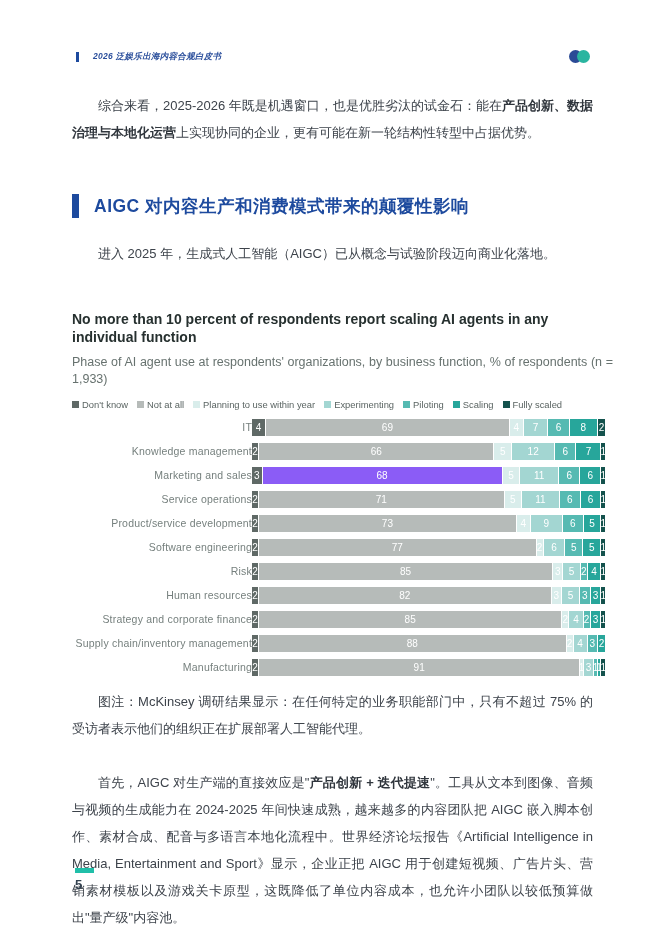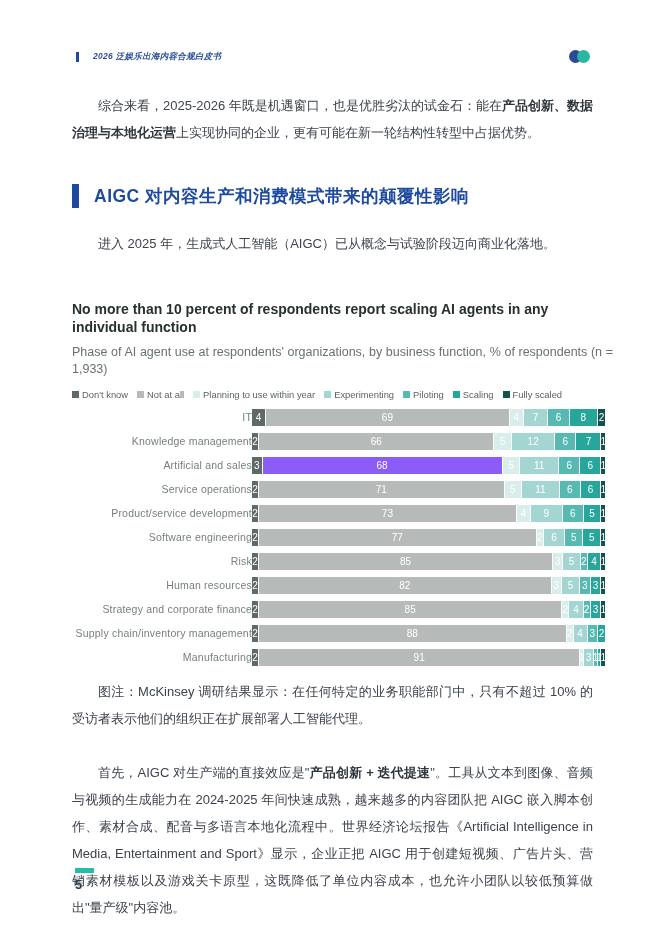--- a/index.html
+++ b/index.html
@@ -20,21 +20,21 @@
   .logo{position:relative;width:26px;height:13px;}
   .logo .c1{position:absolute;left:0;top:0;width:13px;height:13px;border-radius:50%;background:#2b4a96;}
   .logo .c2{position:absolute;left:8px;top:0;width:13px;height:13px;border-radius:50%;background:#2ab5a0;}
   .content{padding:0 72px;}
   .para{
     margin:0;font-size:13px;line-height:27px;color:#3d434b;
     text-indent:2em;text-align:justify;
   }
   .para b{color:#30363d;}
   .intro{padding-top:92px;}
-  .section-head{display:flex;align-items:center;margin-top:38px;}
+  .section-head{display:flex;align-items:center;margin-top:48px;}
   .section-bar{width:7px;height:24px;background:#1d4a9e;margin-right:15px;flex:none;}
   .section-title{margin:0;font-size:17.5px;font-weight:bold;color:#1d4a9e;letter-spacing:.5px;}
   .lead{margin-top:22px;}
   
   .chart{margin-top:44px;width:541px;}
   .chart-title{
     font-size:14px;font-weight:bold;color:#26302f;line-height:1.28;max-width:545px;
   }
   .chart-subtitle{
     margin-top:7px;font-size:12.5px;color:#67726f;line-height:1.35;
@@ -142,21 +142,21 @@
             <div class="bar-seg" style="width: 2.0202%; background: rgb(95, 105, 102);">2</div>
             <div class="bar-seg" style="width: 66.6667%; background: rgb(182, 187, 185);">66</div>
             <div class="bar-seg" style="width: 5.05051%; background: rgb(217, 237, 235);">5</div>
             <div class="bar-seg" style="width: 12.1212%; background: rgb(163, 214, 210);">12</div>
             <div class="bar-seg" style="width: 6.06061%; background: rgb(86, 186, 178);">6</div>
             <div class="bar-seg" style="width: 7.07071%; background: rgb(39, 166, 155);">7</div>
             <div class="bar-seg" style="width: 1.0101%; background: rgb(20, 82, 77);">1</div>
           </div>
         </div>
         <div class="chart-row">
-          <div class="row-label">Artificial and sales</div>
+          <div class="row-label">Marketing and sales</div>
           <div class="row-bars">
             <div class="bar-seg" style="width: 3%; background: rgb(95, 105, 102);">3</div>
             <div class="bar-seg" style="width: 68%; background: #8b5cf6;">68</div>
             <div class="bar-seg" style="width: 5%; background: rgb(217, 237, 235);">5</div>
             <div class="bar-seg" style="width: 11%; background: rgb(163, 214, 210);">11</div>
             <div class="bar-seg" style="width: 6%; background: rgb(86, 186, 178);">6</div>
             <div class="bar-seg" style="width: 6%; background: rgb(39, 166, 155);">6</div>
             <div class="bar-seg" style="width: 1%; background: rgb(20, 82, 77);">1</div>
           </div>
         </div>
@@ -251,21 +251,21 @@
             <div class="bar-seg" style="width: 1%; background: rgb(217, 237, 235);">1</div>
             <div class="bar-seg" style="width: 3%; background: rgb(163, 214, 210);">3</div>
             <div class="bar-seg" style="width: 1%; background: rgb(86, 186, 178);">1</div>
             <div class="bar-seg" style="width: 1%; background: rgb(39, 166, 155);">1</div>
             <div class="bar-seg" style="width: 1%; background: rgb(20, 82, 77);">1</div>
           </div>
         </div>
       </div>
   </section>
 
-  <p class="para caption">图注：McKinsey 调研结果显示：在任何特定的业务职能部门中，只有不超过 10% 的受访者表示他们的组织正在扩展部署人工智能代理。</p>
+  <p class="para caption">图注：McKinsey 调研结果显示：在任何特定的业务职能部门中，只有不超过 75% 的受访者表示他们的组织正在扩展部署人工智能代理。</p>
 
   <p class="para body-para"><span>首先，AIGC 对生产端的直接效应是"</span><b>产品创新 + 迭代提速</b><span>"。工具从文本到图像、音频与视频的生成能力在 2024-2025 年间快速成熟，越来越多的内容团队把 AIGC 嵌入脚本创作、素材合成、配音与多语言本地化流程中。世界经济论坛报告《Artificial Intelligence in Media, Entertainment and Sport》显示，企业正把 AIGC 用于创建短视频、广告片头、营销素材模板以及游戏关卡原型，这既降低了单位内容成本，也允许小团队以较低预算做出"量产级"内容池。</span></p>
 
 </main>
 
 <footer class="page-footer">
   <div class="footer-dash"></div>
   <div class="footer-num">5</div>
 </footer>
 

